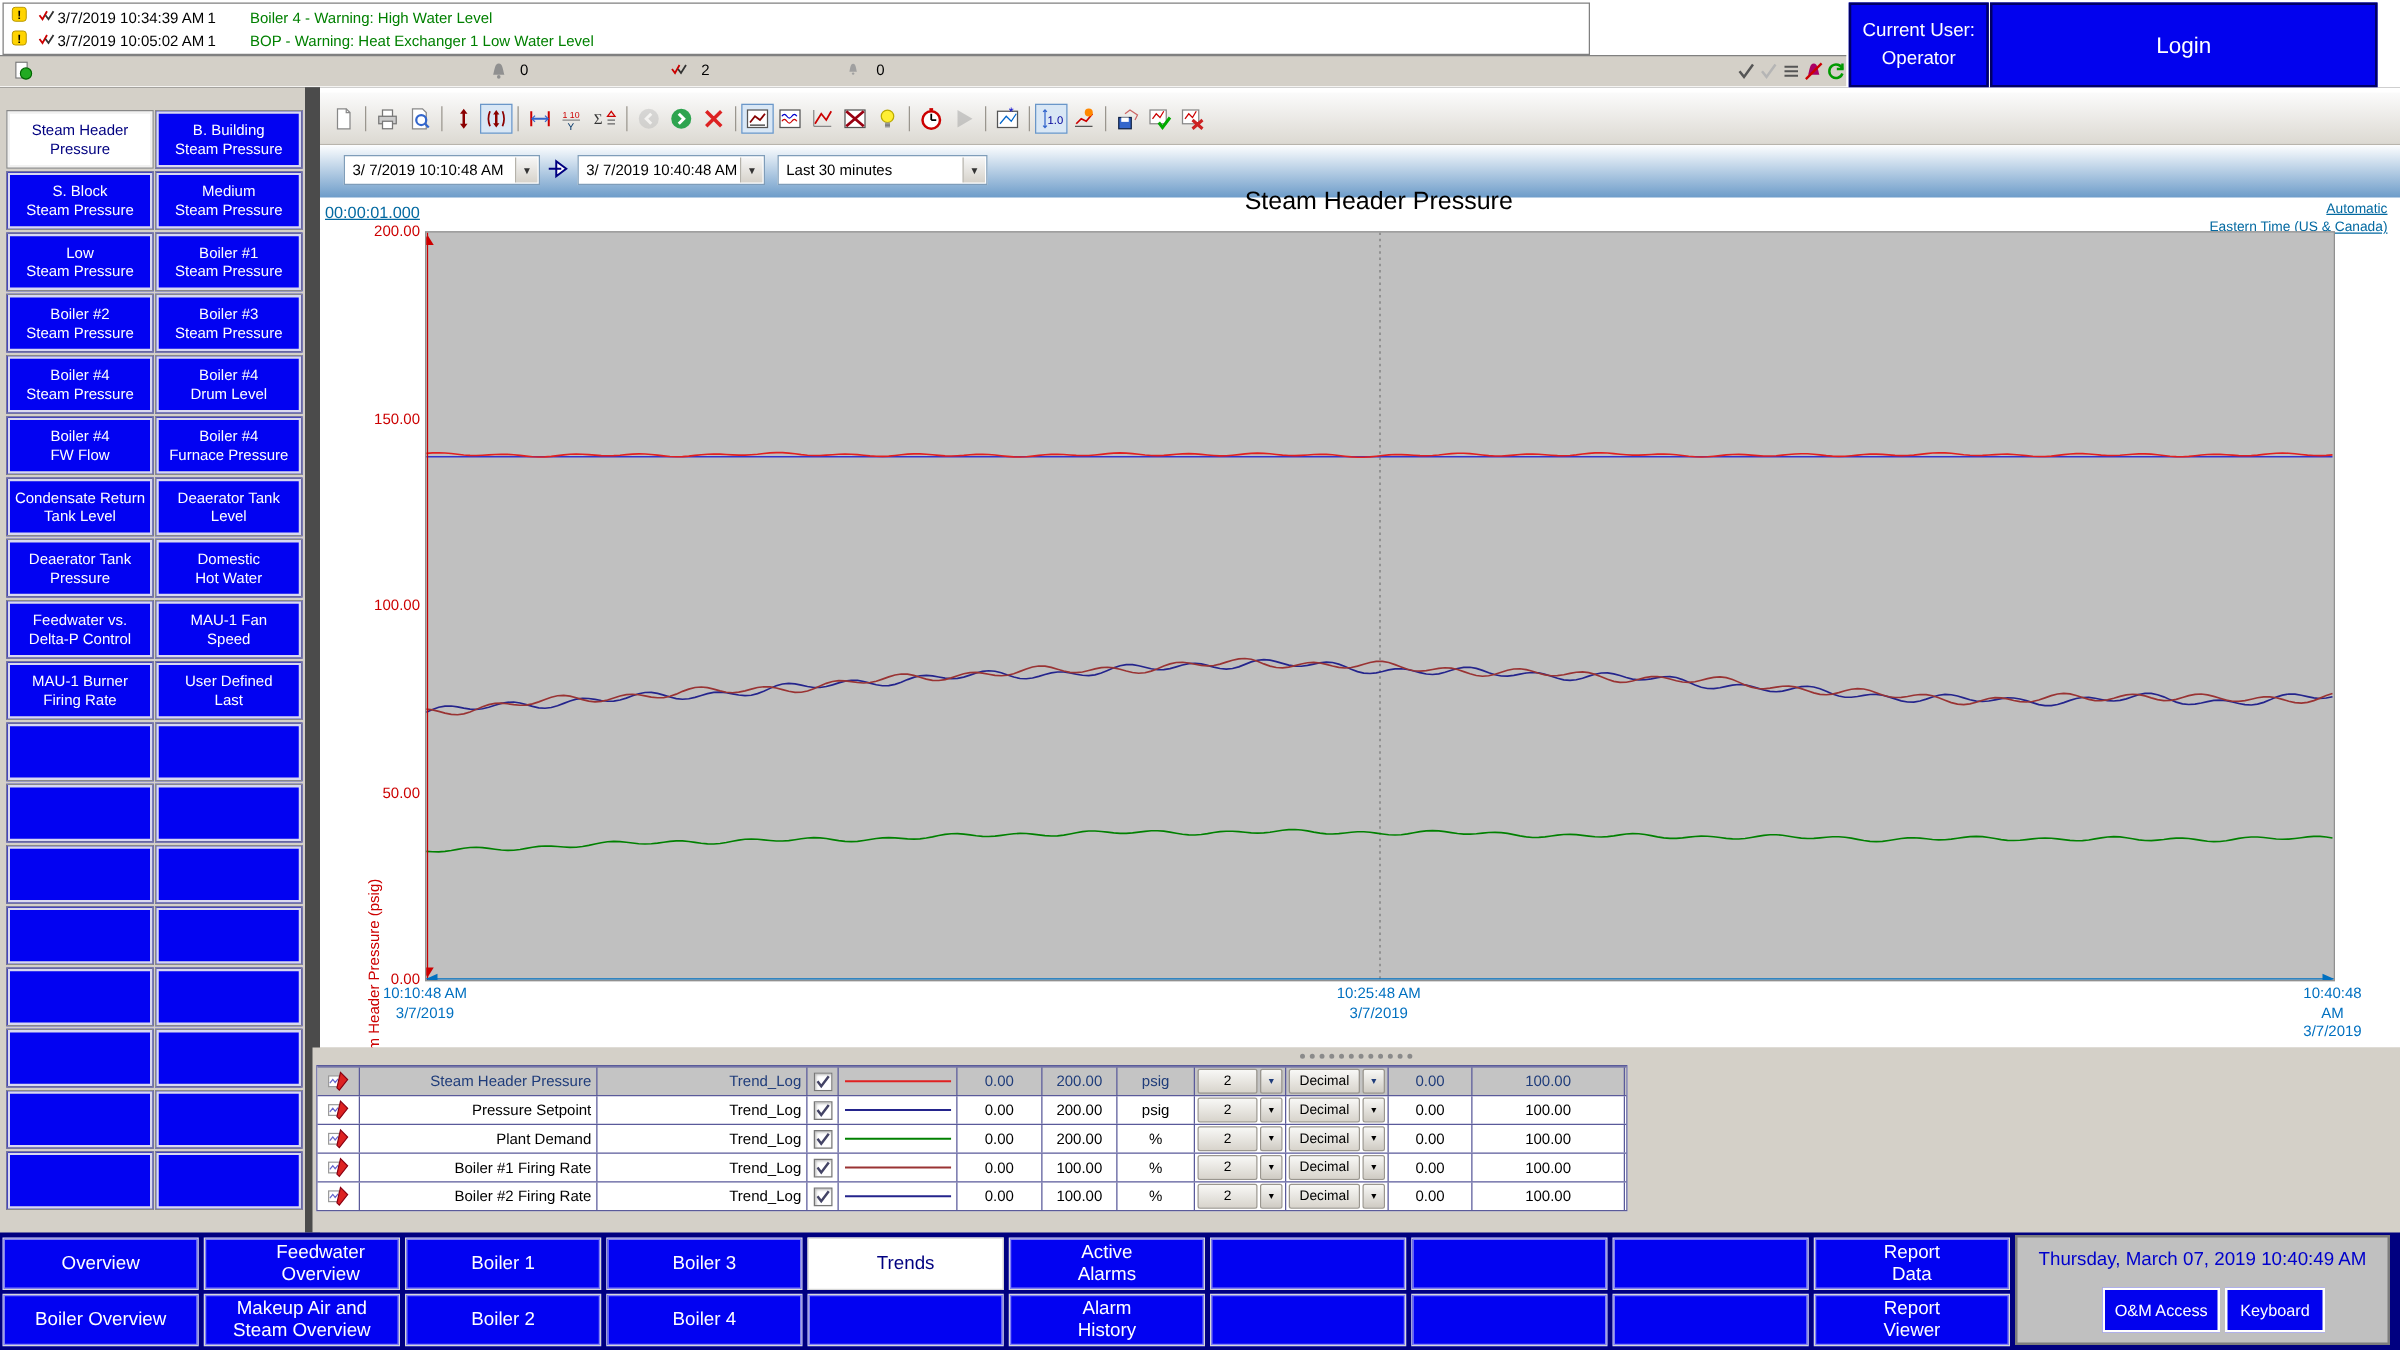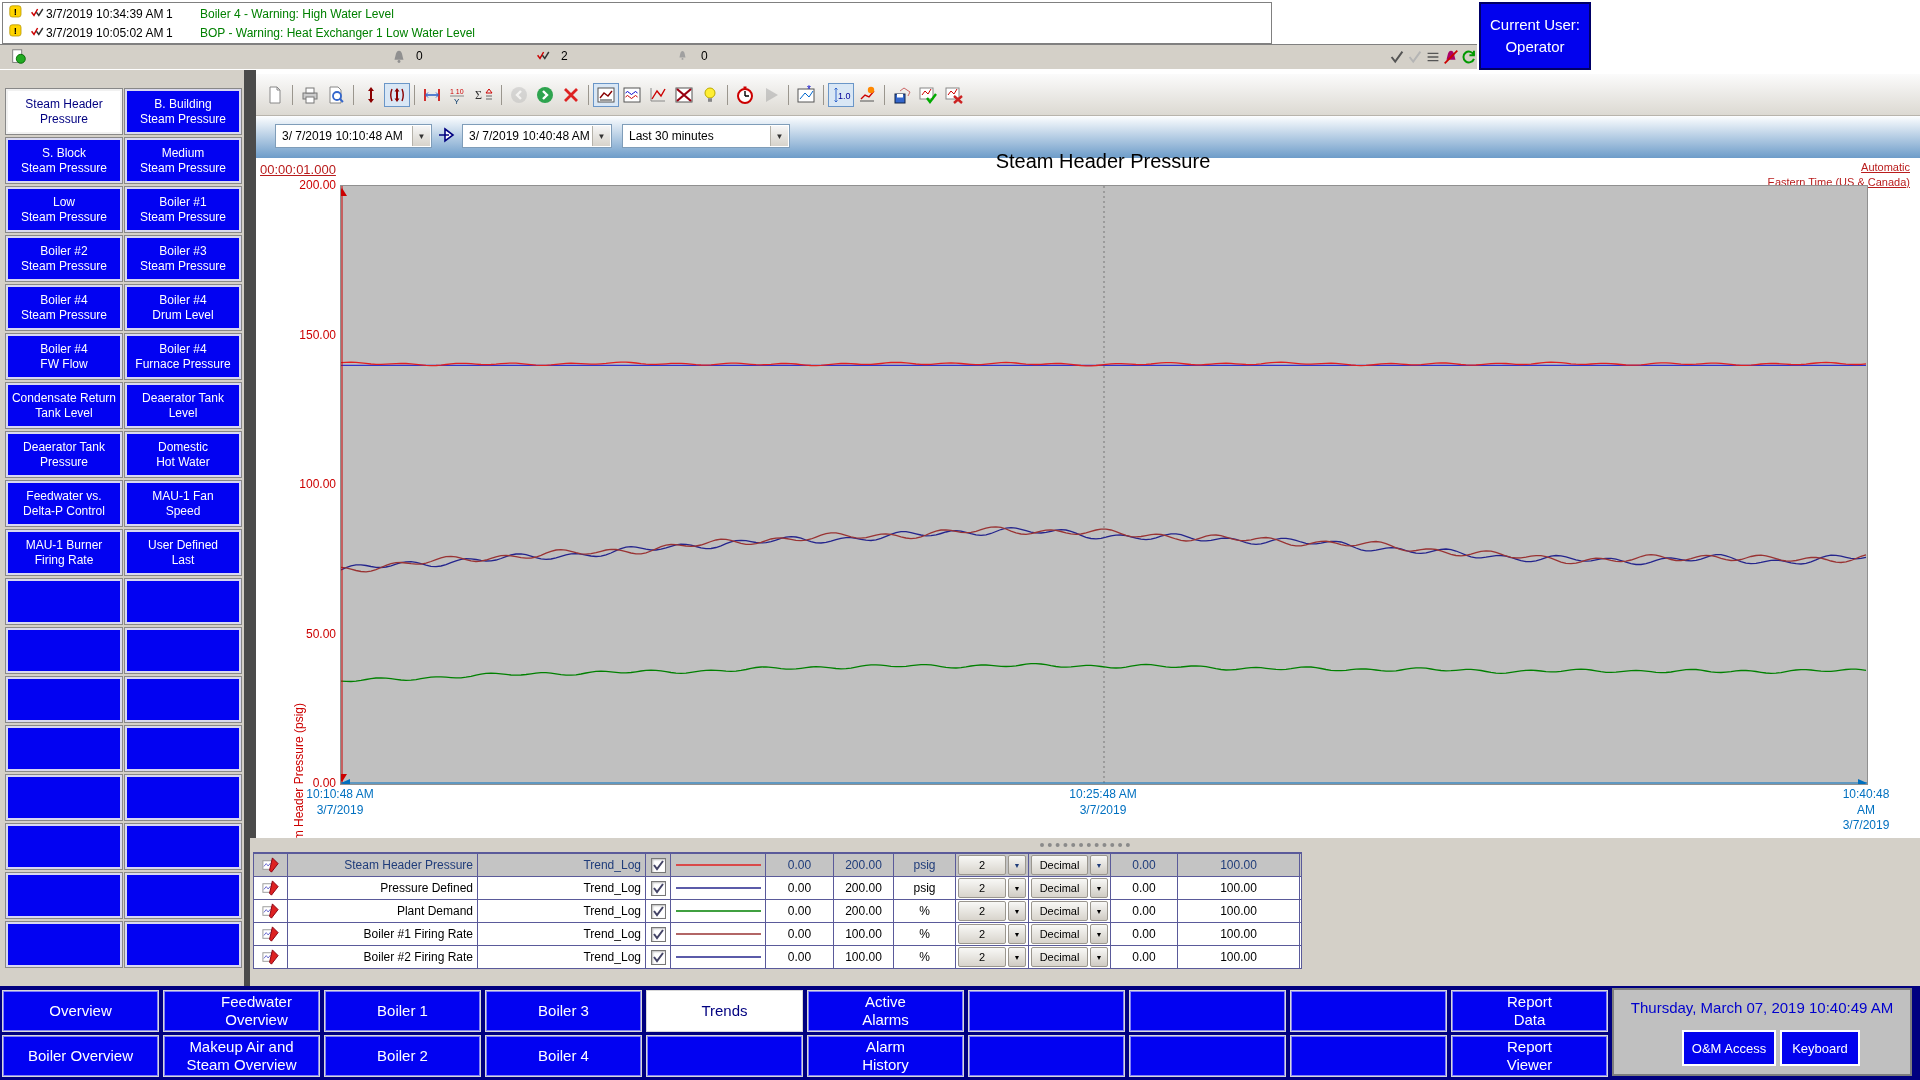--- a/index.html
+++ b/index.html
@@ -33,21 +33,21 @@
            display:flex;align-items:center;padding-left:6px;box-sizing:border-box;border-bottom:1px solid #b8b4ac;}
   .tico{width:24px;height:22px;display:flex;align-items:center;justify-content:center;border:1px solid transparent;cursor:pointer;}
   .tico.sel{border:1px solid #6a96c8;background:#d9e7f5;}
   .tico.dis{opacity:.45;}
   .tsep{width:1px;height:20px;background:#9a968e;margin:0 4px;}
   .daterow{position:absolute;left:0;top:46px;width:1664px;height:42px;background:linear-gradient(#fdfeff,#6d9cc9);}
   .combo{position:absolute;top:8px;height:24px;background:#fff;border:1px solid #7f9db9;font-size:12px;color:#000;
          display:flex;align-items:center;padding-left:6px;box-sizing:border-box;cursor:pointer;}
   .combo .dd{position:absolute;right:1px;top:1px;bottom:1px;width:17px;background:linear-gradient(#f6f6f6,#d7d3cb);
              border-left:1px solid #b5b2aa;display:flex;align-items:center;justify-content:center;font-size:8px;color:#333;}
-  .linky{color:#b91c1c;text-decoration:underline;cursor:pointer;}
+  .linky{color:#0369a1;text-decoration:underline;cursor:pointer;}
   .charttitle{position:absolute;left:84px;top:80px;width:1526px;text-align:center;font-size:20px;color:#000;}
   .ylab{position:absolute;left:22px;top:300px;width:20px;height:230px;}
   .ylab span{position:absolute;transform:rotate(-90deg) translate(-50%,0);transform-origin:0 0;white-space:nowrap;
              font-size:12px;color:#CC0000;left:14px;top:414px;}
   .ytick{position:absolute;width:52px;text-align:right;font-size:12px;color:#CC0000;right:auto;}
   .xtick{position:absolute;text-align:center;font-size:12px;color:#0070C0;transform:translateX(-50%);line-height:1.3;}
   .plot{position:absolute;left:84px;top:115px;width:1526px;height:598px;background:#C0C0C0;border:1px solid #909090;cursor:crosshair;}
   
   .bottompanel{left:250px;top:838px;width:1670px;height:148px;background:#D4D0C8;}
   .splitgrip{position:absolute;left:790px;top:5px;width:90px;height:4px;border-top:4px dotted #8a8a8a;}
@@ -170,20 +170,23 @@
         <div style="position: absolute; left: 1460px; top: 3px; cursor: pointer;">
           <svg width="18" height="18" viewBox="0 0 20 20">
             <path d="M15.5 8 A6 6 0 1 0 15.5 12" stroke="#090" stroke-width="2.2" fill="none"></path>
             <path d="M15.5 3 v5 h-5" fill="none" stroke="#090" stroke-width="2.2"></path>
           </svg>
         </div>
       </div>
     <div class="abs userbox">
       <span>Current User:</span>
       <span>Operator</span>
+    </div>
+    <div class="abs loginbtn">
+      <span>Login</span>
     </div>
   </div>
 
   <div class="abs side-topstrip"></div>
   <div class="abs sidebar" id="sidebar">
       <div class="sbtn sel" style="left: 5px; top: 18px;">Steam Header
 Pressure</div>
       <div class="sbtn" style="left: 124px; top: 18px;">B. Building
 Steam Pressure</div>
       <div class="sbtn" style="left: 5px; top: 67px;">S. Block
@@ -518,21 +521,21 @@
           <div class="tcell c" style="width: 122px; flex: 0 0 122px;">100.00</div>
         </div>
         <div class="trow">
           <div class="tcell c" style="width: 34px; flex: 0 0 34px;">
             <svg width="19" height="19" viewBox="0 0 20 20">
               <rect x="2" y="5" width="9" height="9" fill="#fff" stroke="#999"></rect>
               <path d="M3 11 l2.5 -3 2 2.5 2.5 -3" stroke="#66c" fill="none"></path>
               <path d="M12 2 L18 8 L11 17 L9 15 Z" fill="#d22" stroke="#801"></path>
             </svg>
           </div>
-          <div class="tcell r" style="width: 190px; flex: 0 0 190px;">Pressure Defined</div>
+          <div class="tcell r" style="width: 190px; flex: 0 0 190px;">Pressure Setpoint</div>
           <div class="tcell r" style="width: 168px; flex: 0 0 168px;">Trend_Log</div>
           <div class="tcell c" style="width: 25px; flex: 0 0 25px;">
             <div class="chk">
               <svg width="11" height="11">
                 <path d="M1 5 l3 4 6 -8" stroke="#446" stroke-width="2" fill="none"></path>
               </svg>
             </div>
           </div>
           <div class="tcell c" style="width: 95px; flex: 0 0 95px;">
             <svg width="85" height="8">

